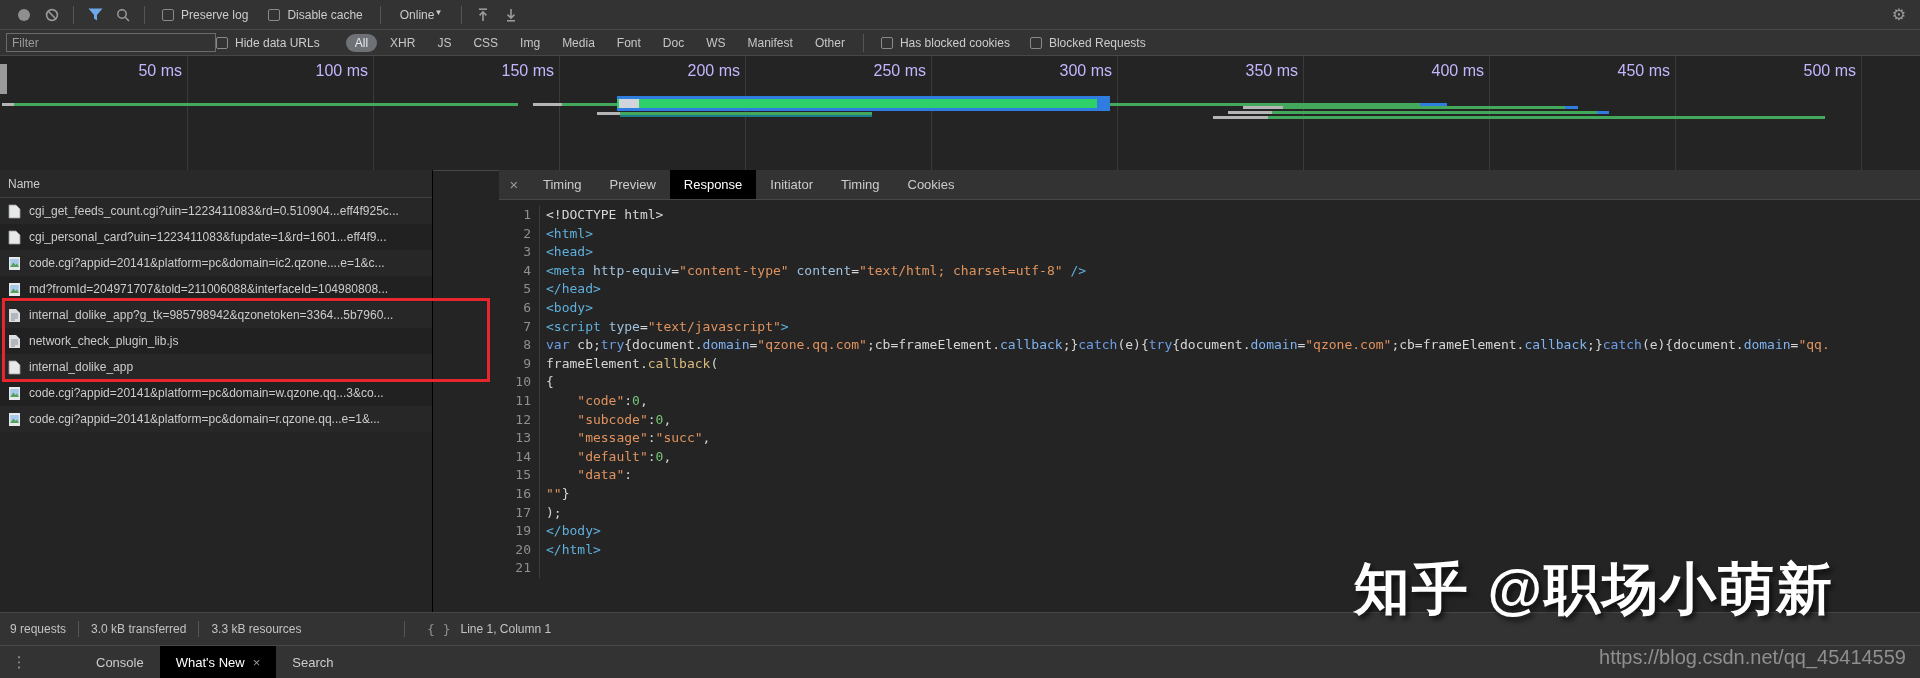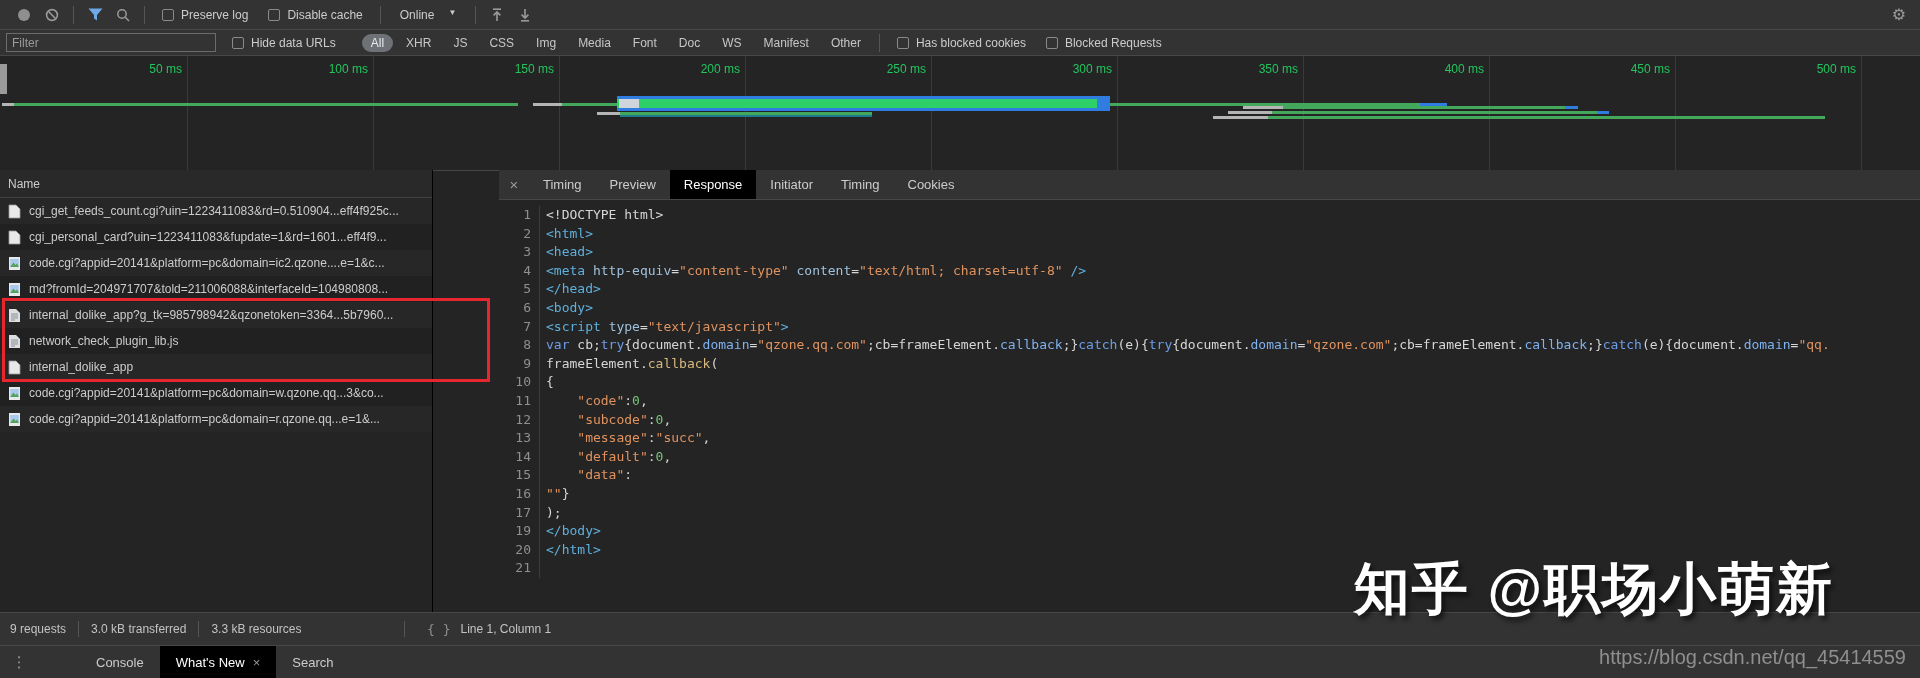--- a/index.html
+++ b/index.html
@@ -5,36 +5,36 @@
   html,body{margin:0;padding:0;background:#111;}
   .screen{position:relative;width:1920px;height:678px;background:#242424;overflow:hidden;
           font-family:"Liberation Sans",sans-serif;color:#ccc;font-size:12px;}
   
   .toolbar{position:absolute;top:0;left:0;right:0;height:30px;background:#333;border-bottom:1px solid #474747;
            display:flex;align-items:center;padding-left:10px;box-sizing:border-box;}
   .ibtn{width:28px;height:26px;display:flex;align-items:center;justify-content:center;flex:none;}
   .tb-sep{width:1px;height:18px;background:#555;margin:0 7px;flex:none;}
   .cb{width:12px;height:12px;border:1px solid #8a8a8a;border-radius:2px;background:transparent;flex:none;margin-right:7px;box-sizing:border-box;}
   .cbgroup{display:flex;align-items:center;margin:0 10px;}
-  .select{display:flex;align-items:flex-start;gap:14px;margin:0 8px;padding:2px 4px;}
+  .select{display:flex;align-items:flex-start;margin:0 8px;padding:2px 4px;}
   .caret{font-size:8px;color:#ccc;}
   .gear{margin-left:auto;margin-right:14px;font-size:16px;color:#9a9a9a;}
   
   .filterbar{position:absolute;top:30px;left:0;right:0;height:26px;background:#333;border-bottom:1px solid #474747;
              display:flex;align-items:center;padding-left:6px;box-sizing:border-box;}
   .filter-input{width:198px;height:17px;border:1px solid #6b6b6b;background:transparent;color:#ccc;
                 font-size:12px;padding:0 5px;outline:none;font-family:inherit;}
   .filter-input::placeholder{color:#9a9a9a;}
   .pills{display:flex;align-items:flex-end;margin-left:14px;}
   .pill{padding:2px 9px;margin:0 2px;border-radius:9px;color:#c7c7c7;white-space:nowrap;}
   .pill.sel{background:#6e7175;color:#e8eaed;}
   
   .overview{position:absolute;top:56px;left:0;right:0;height:114px;background:#242424;border-bottom:1px solid #474747;overflow:hidden;}
   .gline{position:absolute;top:0;bottom:0;width:1px;background:#3a3a3a;}
-  .gtick{position:absolute;top:6px;transform:translateX(-100%);color:#22c55e;font-size:12px;white-space:nowrap;}
+  .gtick{position:absolute;top:6px;transform:translateX(-100%);color:#c4b5fd;font-size:16px;white-space:nowrap;}
   .obar{position:absolute;}
   .ov-handle{position:absolute;left:0;top:8px;width:7px;height:30px;background:#9a9a9a;}
   
   .panel-left{position:absolute;top:170px;left:0;width:433px;bottom:66px;border-right:1px solid #000;box-sizing:border-box;background:#242424;}
   .list-header{height:27px;display:flex;align-items:center;padding-left:8px;border-bottom:1px solid #404040;background:#292929;}
   .req-row{height:26px;display:flex;align-items:center;padding-left:8px;gap:8px;white-space:nowrap;overflow:hidden;}
   .req-row.r0{background:#272727;}
   .req-row.r1{background:#212121;}
   .req-row .fic{flex:none;display:flex;}
   .annotation{position:absolute;left:2px;top:128px;width:488px;height:84px;border:3px solid #e8262d;box-sizing:border-box;pointer-events:none;}
@@ -125,21 +125,21 @@
       <svg width="14" height="14" viewBox="0 0 14 14">
           <path d="M7 1 V10 M3.6 6.6 L7 10 L10.4 6.6" stroke="#9a9a9a" stroke-width="1.6" fill="none"></path>
           <line x1="3" y1="12.8" x2="11" y2="12.8" stroke="#9a9a9a" stroke-width="1.6"></line>
         </svg>
     </div>
     <div class="gear"><span>⚙</span></div>
   </div>
 
   <div class="filterbar">
     <input class="filter-input" placeholder="Filter" style="">
-    <div class="cbgroup" style="margin-left:16px">
+    <div class="cbgroup" style="margin-left:0">
       <span class="cb"></span>
       <span>Hide data URLs</span>
     </div>
     <div class="pills">
         <span class="pill sel">All</span>
         <span class="pill">XHR</span>
         <span class="pill">JS</span>
         <span class="pill">CSS</span>
         <span class="pill">Img</span>
         <span class="pill">Media</span>

